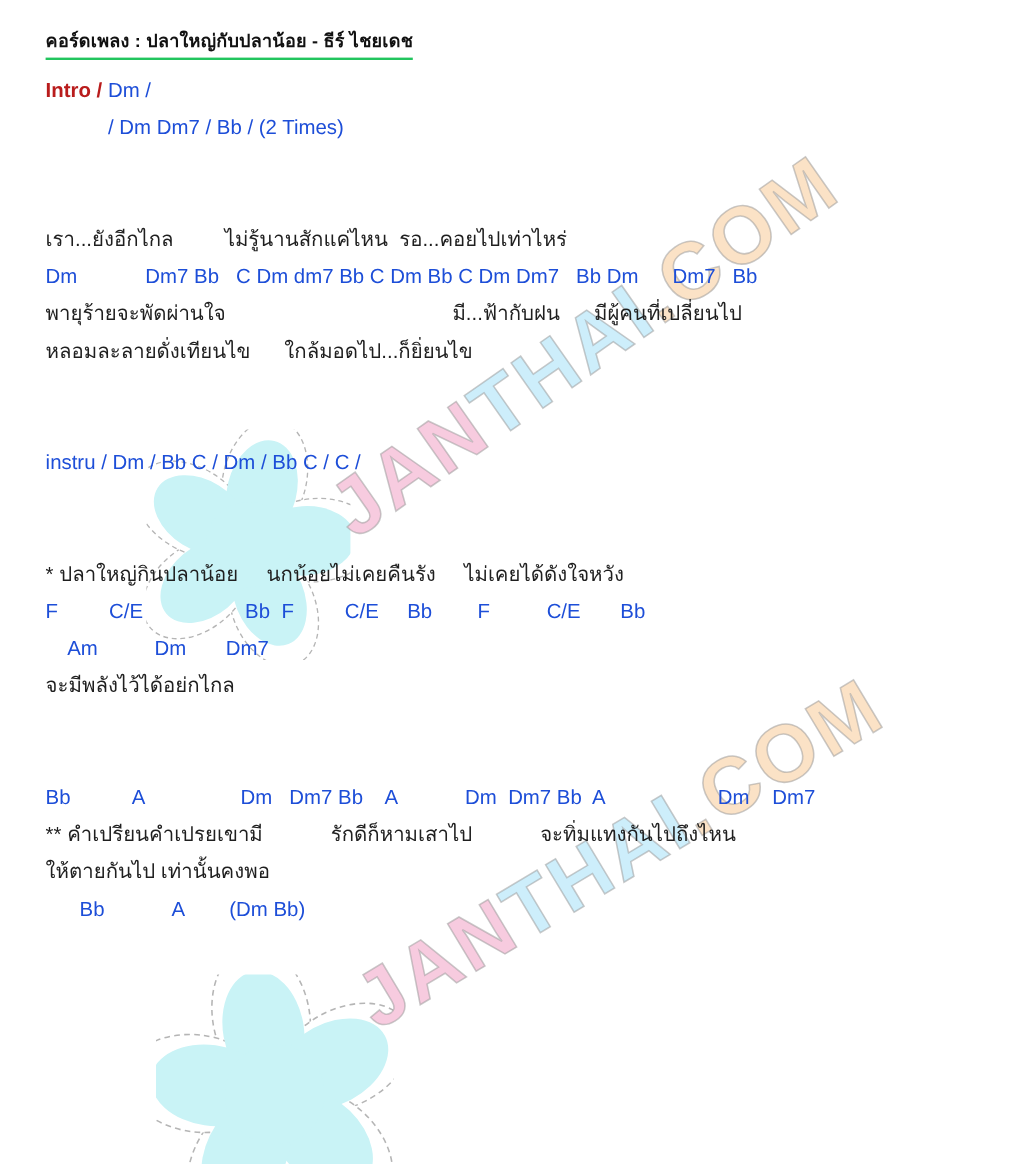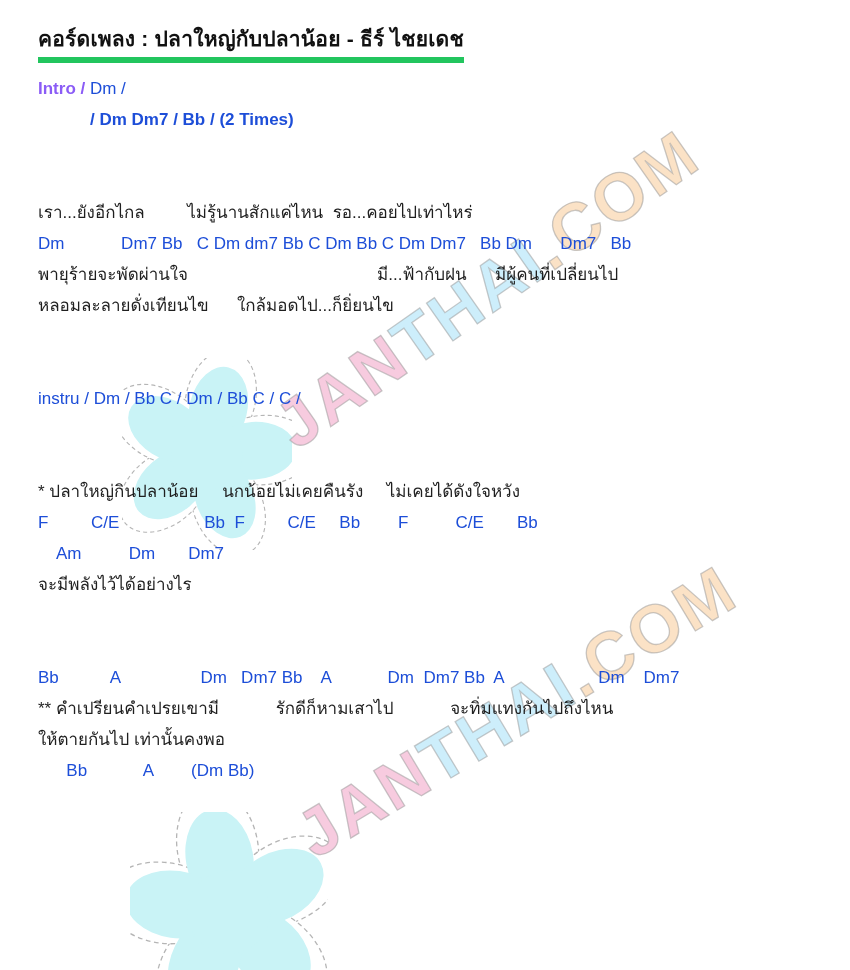--- a/index.html
+++ b/index.html
@@ -30,39 +30,39 @@
   }
   .wm-text-1 { left: 283px; top: 397px; transform: rotate(-35deg); }
   .wm-text-2 { left: 303px; top: 805px; transform: rotate(-31deg); }
   .wm-pink  { color: #f7cbdf; }
   .wm-blue  { color: #cdeefb; }
   .wm-peach { color: #fbe2c6; }
   
   .content { position: relative; z-index: 1; padding: 22px 10px 0 38px; }
   .song-title {
     display: inline-block;
-    font-size: 21px;
+    font-size: 15px;
     font-weight: 700;
     color: #111;
-    border-bottom: 6px solid #22c55e;
+    border-bottom: 2px solid #22c55e;
     padding-bottom: 2px;
     margin-bottom: 10px;
     letter-spacing: 0.2px;
   }
   .line {
     white-space: pre;
     font-size: 17px;
     line-height: 31px;
     height: 31px;
     color: #222;
   }
   .chords { color: #1d4ed8; }
   .lyric  { color: #1f1f1f; font-size: 17px; }
-  .intro-label { font-weight: 700; color: #8b5cf6; }
-  .indent { padding-left: 52px; font-weight: bold; }
+  .intro-label { font-weight: 700; color: #b91c1c; }
+  .indent { padding-left: 52px; }
   .gap2 { height: 62px; }
 </style>
 </head>
 <body>
 
 <div class="page">
 
   <div class="wm-layer">
 
     <svg class="flower flower-1" viewBox="0 0 200 200">
@@ -124,21 +124,21 @@
 
     <div class="gap2"></div>
 
     <div class="line chords">instru / Dm / Bb C / Dm / Bb C / C /</div>
 
     <div class="gap2"></div>
 
     <div class="line lyric">* ปลาใหญ่กินปลาน้อย     นกน้อยไม่เคยคืนรัง     ไม่เคยได้ดังใจหวัง</div>
     <div class="line chords">F         C/E                  Bb  F         C/E     Bb        F          C/E       Bb</div>
     <div class="line chords">    Am          Dm       Dm7</div>
-    <div class="line lyric">จะมีพลังไว้ได้อย่างไร</div>
+    <div class="line lyric">จะมีพลังไว้ได้อย่กไกล</div>
 
     <div class="gap2"></div>
 
     <div class="line chords">Bb           A                 Dm   Dm7 Bb    A            Dm  Dm7 Bb  A                    Dm    Dm7</div>
     <div class="line lyric">** คำเปรียนคำเปรยเขามี            รักดีก็หามเสาไป            จะทิ่มแทงกันไปถึงไหน</div>
     <div class="line lyric">ให้ตายกันไป เท่านั้นคงพอ</div>
     <div class="line chords">      Bb            A        (Dm Bb)</div>
 
     <div class="gap2"></div>
 

